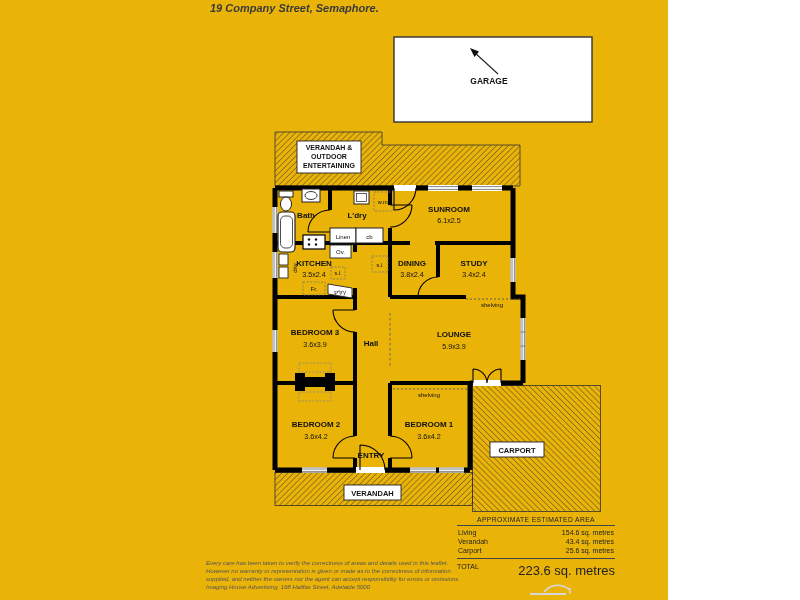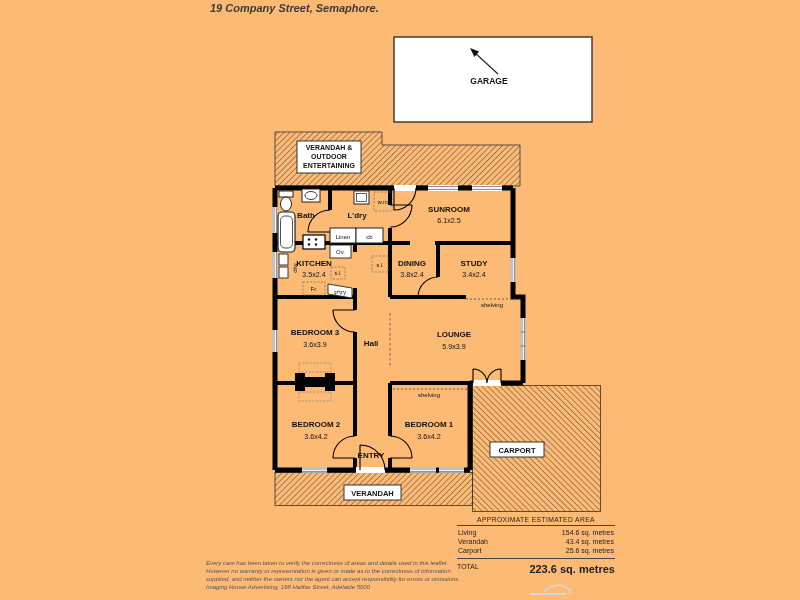--- a/index.html
+++ b/index.html
@@ -1,33 +1,33 @@
 <!DOCTYPE html>
 <html><head>
 <meta charset="utf-8">
 <style>
   html,body{margin:0;padding:0;background:#fff;}
-  #page{position:relative;width:800px;height:600px;background:#fdba74;overflow:hidden;
+  #page{position:relative;width:668px;height:600px;background:#eab308;overflow:hidden;
         font-family:"Liberation Sans",sans-serif;}
   #title{position:absolute;left:210px;top:2px;font-size:11px;font-style:italic;
          font-weight:700;color:#3a3a3a;}
   svg{position:absolute;left:0;top:0;}
   svg text{font-family:"Liberation Sans",sans-serif;fill:#111;}
   .roomname{font-weight:700;font-size:8px;}
   .roomdims{font-size:7.2px;}
   .small{font-size:6px;}
   .tiny{font-size:5.6px;}
   .boxlabel{font-weight:700;font-size:7.5px;}
   #areatable{position:absolute;left:457px;top:516px;width:158px;color:#222;}
   #areatable .hdr{font-size:6.8px;letter-spacing:.35px;text-align:center;
                   padding-bottom:2px;border-bottom:1px solid #444;}
   #areatable .rows{border-bottom:1px solid #444;padding:2px 1px 3px 1px;}
   .arow{display:flex;justify-content:space-between;font-size:7px;line-height:9px;}
   .trow{display:flex;justify-content:space-between;margin-top:4px;font-size:7px;}
-  .tval{font-weight:700;font-size:11px;}
+  .tval{font-weight:400;font-size:13px;}
   #disclaimer{position:absolute;left:206px;top:559px;font-size:6px;font-style:italic;
               color:#555;line-height:8px;white-space:nowrap;}
 </style>
 </head>
 <body>
 
 <div id="page">
 
   <div id="title">19 Company Street, Semaphore.</div>
 

